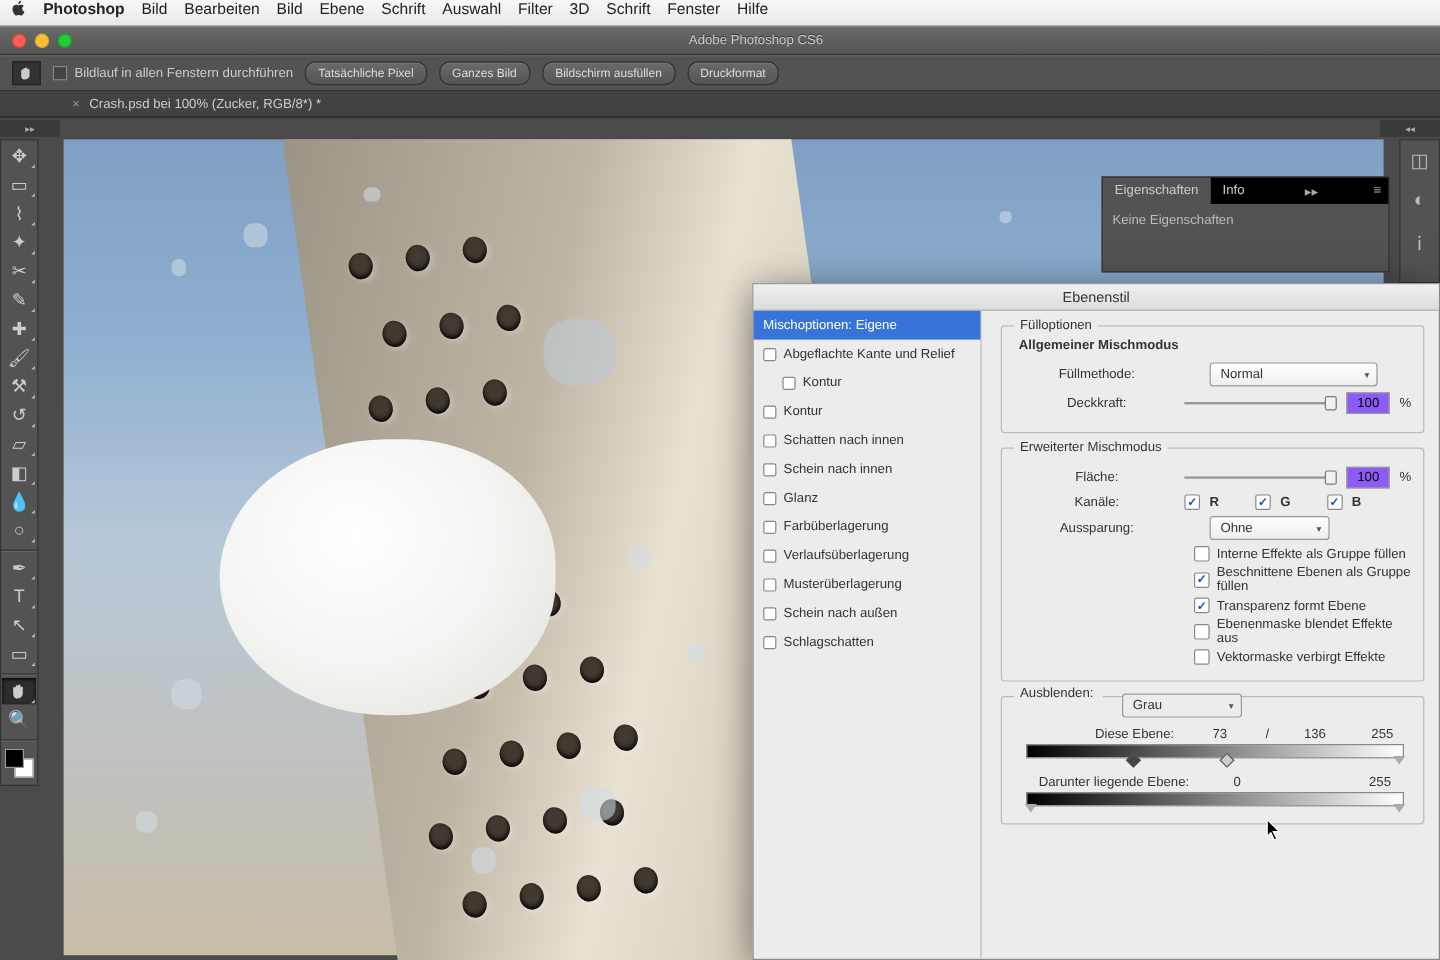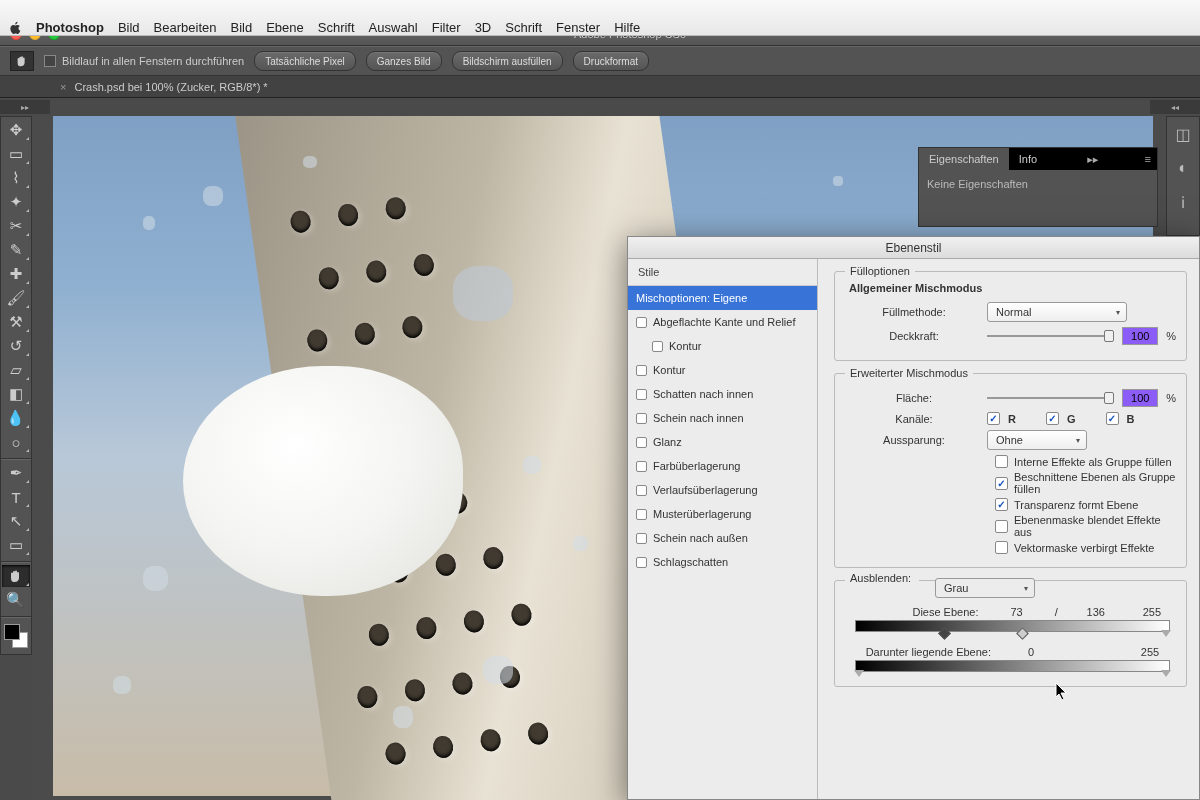--- a/index.html
+++ b/index.html
@@ -1,19 +1,19 @@
 <!DOCTYPE html>
 <html><head>
 <meta charset="utf-8">
 <style>
 * { margin:0; padding:0; box-sizing:border-box; font-family: "Lucida Grande", Arial, sans-serif; font-size:11px; }
 body { width:1200px; height:800px; background:#4a4a4a; overflow:hidden; position:relative; }
 
 
-#mac-menubar { position:absolute; top:0; left:0; right:0; height:36px; background:linear-gradient(#f8f8f8,#e8e8e8); display:flex; align-items:flex-end; padding:0 8px; color:#222; gap:14px; z-index:50; border-bottom:1px solid #bbb;}
+#mac-menubar { position:absolute; top:0; left:0; right:0; height:22px; background:linear-gradient(#f8f8f8,#e8e8e8); display:flex; align-items:flex-start; padding:0 8px; color:#222; gap:14px; z-index:50; border-bottom:1px solid #bbb;}
 #mac-menubar .apple { width:14px; height:14px; }
 #mac-menubar .item { font-size:13px; }
 #mac-menubar .item.bold { font-weight:bold; }
 
 
 #window { position:absolute; top:22px; left:0; right:0; height:778px; }
 #titlebar { height:24px; background:linear-gradient(#6a6a6a,#555); display:flex; align-items:center; color:#ddd; font-size:12px; border-bottom:1px solid #333; }
 .traffic { display:flex; gap:7px; margin-left:10px; }
 .traffic span { width:12px; height:12px; border-radius:50%; display:block; }
 .tl-close{background:#ff5f57;border:1px solid #d43;} .tl-min{background:#ffbd2e;border:1px solid #da3;} .tl-max{background:#28c940;border:1px solid #1a2;}
@@ -77,21 +77,21 @@
 .style-item.selected{background:#3874d7;color:#fff;}
 .style-item.indent{padding-left:24px;}
 .style-cb{width:11px;height:11px;border:1px solid #888;border-radius:2px;background:#fff;flex-shrink:0;}
 
 #opts-col{flex:1;padding:12px 12px 12px 16px;color:#333;overflow:hidden;}
 .fieldset{border:1px solid #bbb;border-radius:3px;margin-bottom:12px;position:relative;padding:10px 10px 10px 14px;}
 .fieldset .legend{position:absolute;top:-7px;left:10px;background:#ececec;padding:0 5px;font-size:11px;color:#333;}
 .sub-hdr{font-weight:bold;color:#333;margin-bottom:8px;}
 .row{display:flex;align-items:center;margin:5px 0;gap:8px;}
 .row .lbl{width:130px;text-align:center;color:#333;}
-.sel{height:20px;min-width:100px;border:1px solid #999;border-radius:3px;background:linear-gradient(#fff,#eee);display:flex;align-items:center;padding:0 18px 0 8px;position:relative;}
+.sel{height:20px;min-width:100px;border:1px solid #999;border-radius:3px;background:linear-gradient(#fff,#eee);display:flex;align-items:center;padding:0 18px 0 8px;position:relative;margin-left:21px;}
 .sel .tri{position:absolute;right:6px;font-size:8px;color:#555;}
 .slider-track{flex:1;max-width:130px;height:12px;position:relative;}
 .slider-line{position:absolute;top:5px;left:0;right:0;height:2px;background:#999;}
 .slider-thumb{position:absolute;top:0;width:10px;height:12px;border:1px solid #777;background:#f0f0f0;border-radius:2px;}
 .num-in{width:36px;height:18px;border:1px solid #999;text-align:center;background:#8b5cf6;}
 .pct{color:#333;}
 .cb{width:13px;height:13px;border:1px solid #888;border-radius:2px;background:#fff;display:inline-flex;align-items:center;justify-content:center;flex-shrink:0;}
 .cb.checked::after{content:"✓";color:#1050c0;font-size:10px;font-weight:bold;}
 .cb-row{display:flex;align-items:center;gap:6px;margin:3px 0;padding-left:146px;}
 
@@ -343,21 +343,20 @@
     <div class="tabctl">▸▸</div>
     <div class="tabctl">≡</div>
   </div>
   <div class="body">Keine Eigenschaften</div>
 </div>
 
 <div id="dlg">
   <div id="dlg-title">Ebenenstil</div>
   <div id="dlg-body">
     <div id="styles-col">
-      <div id="styles-hdr">Stile</div>
       <div class="style-item selected">
           <span>Mischoptionen: Eigene</span>
         </div>
       <div class="style-item">
           <span class="style-cb"></span>
           <span>Abgeflachte Kante und Relief</span>
         </div>
       <div class="style-item indent">
           <span class="style-cb"></span>
           <span>Kontur</span>

